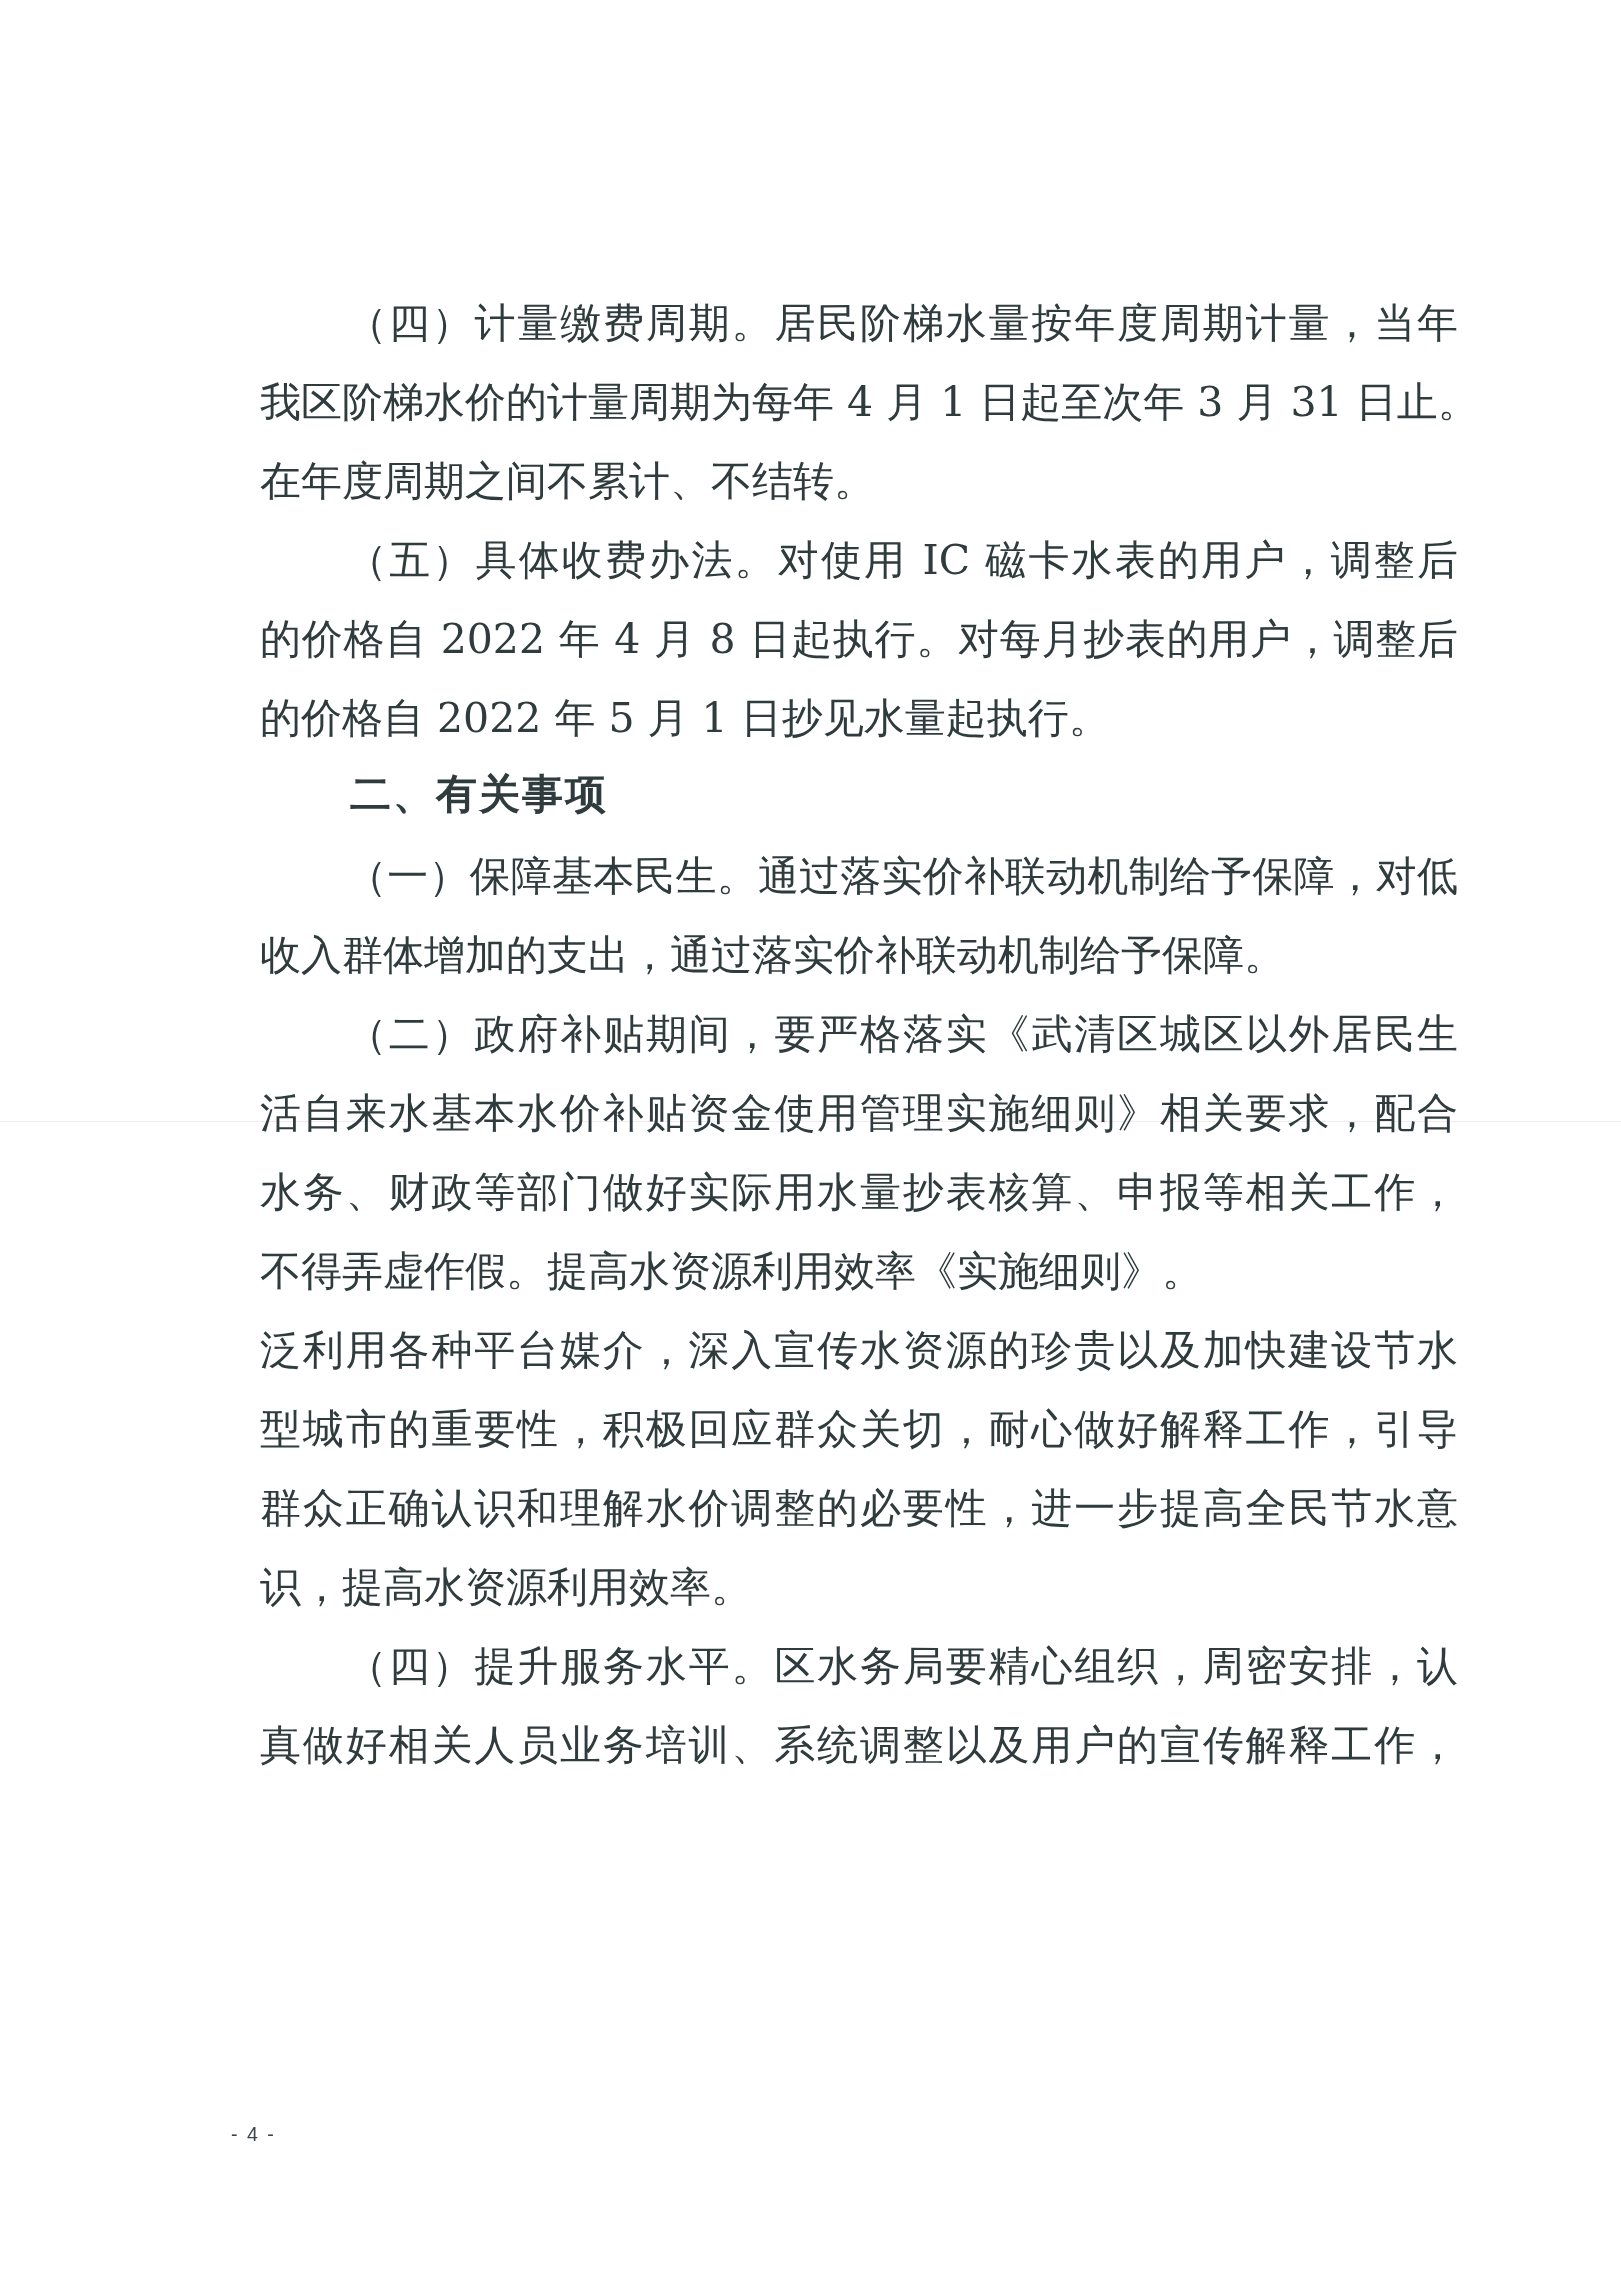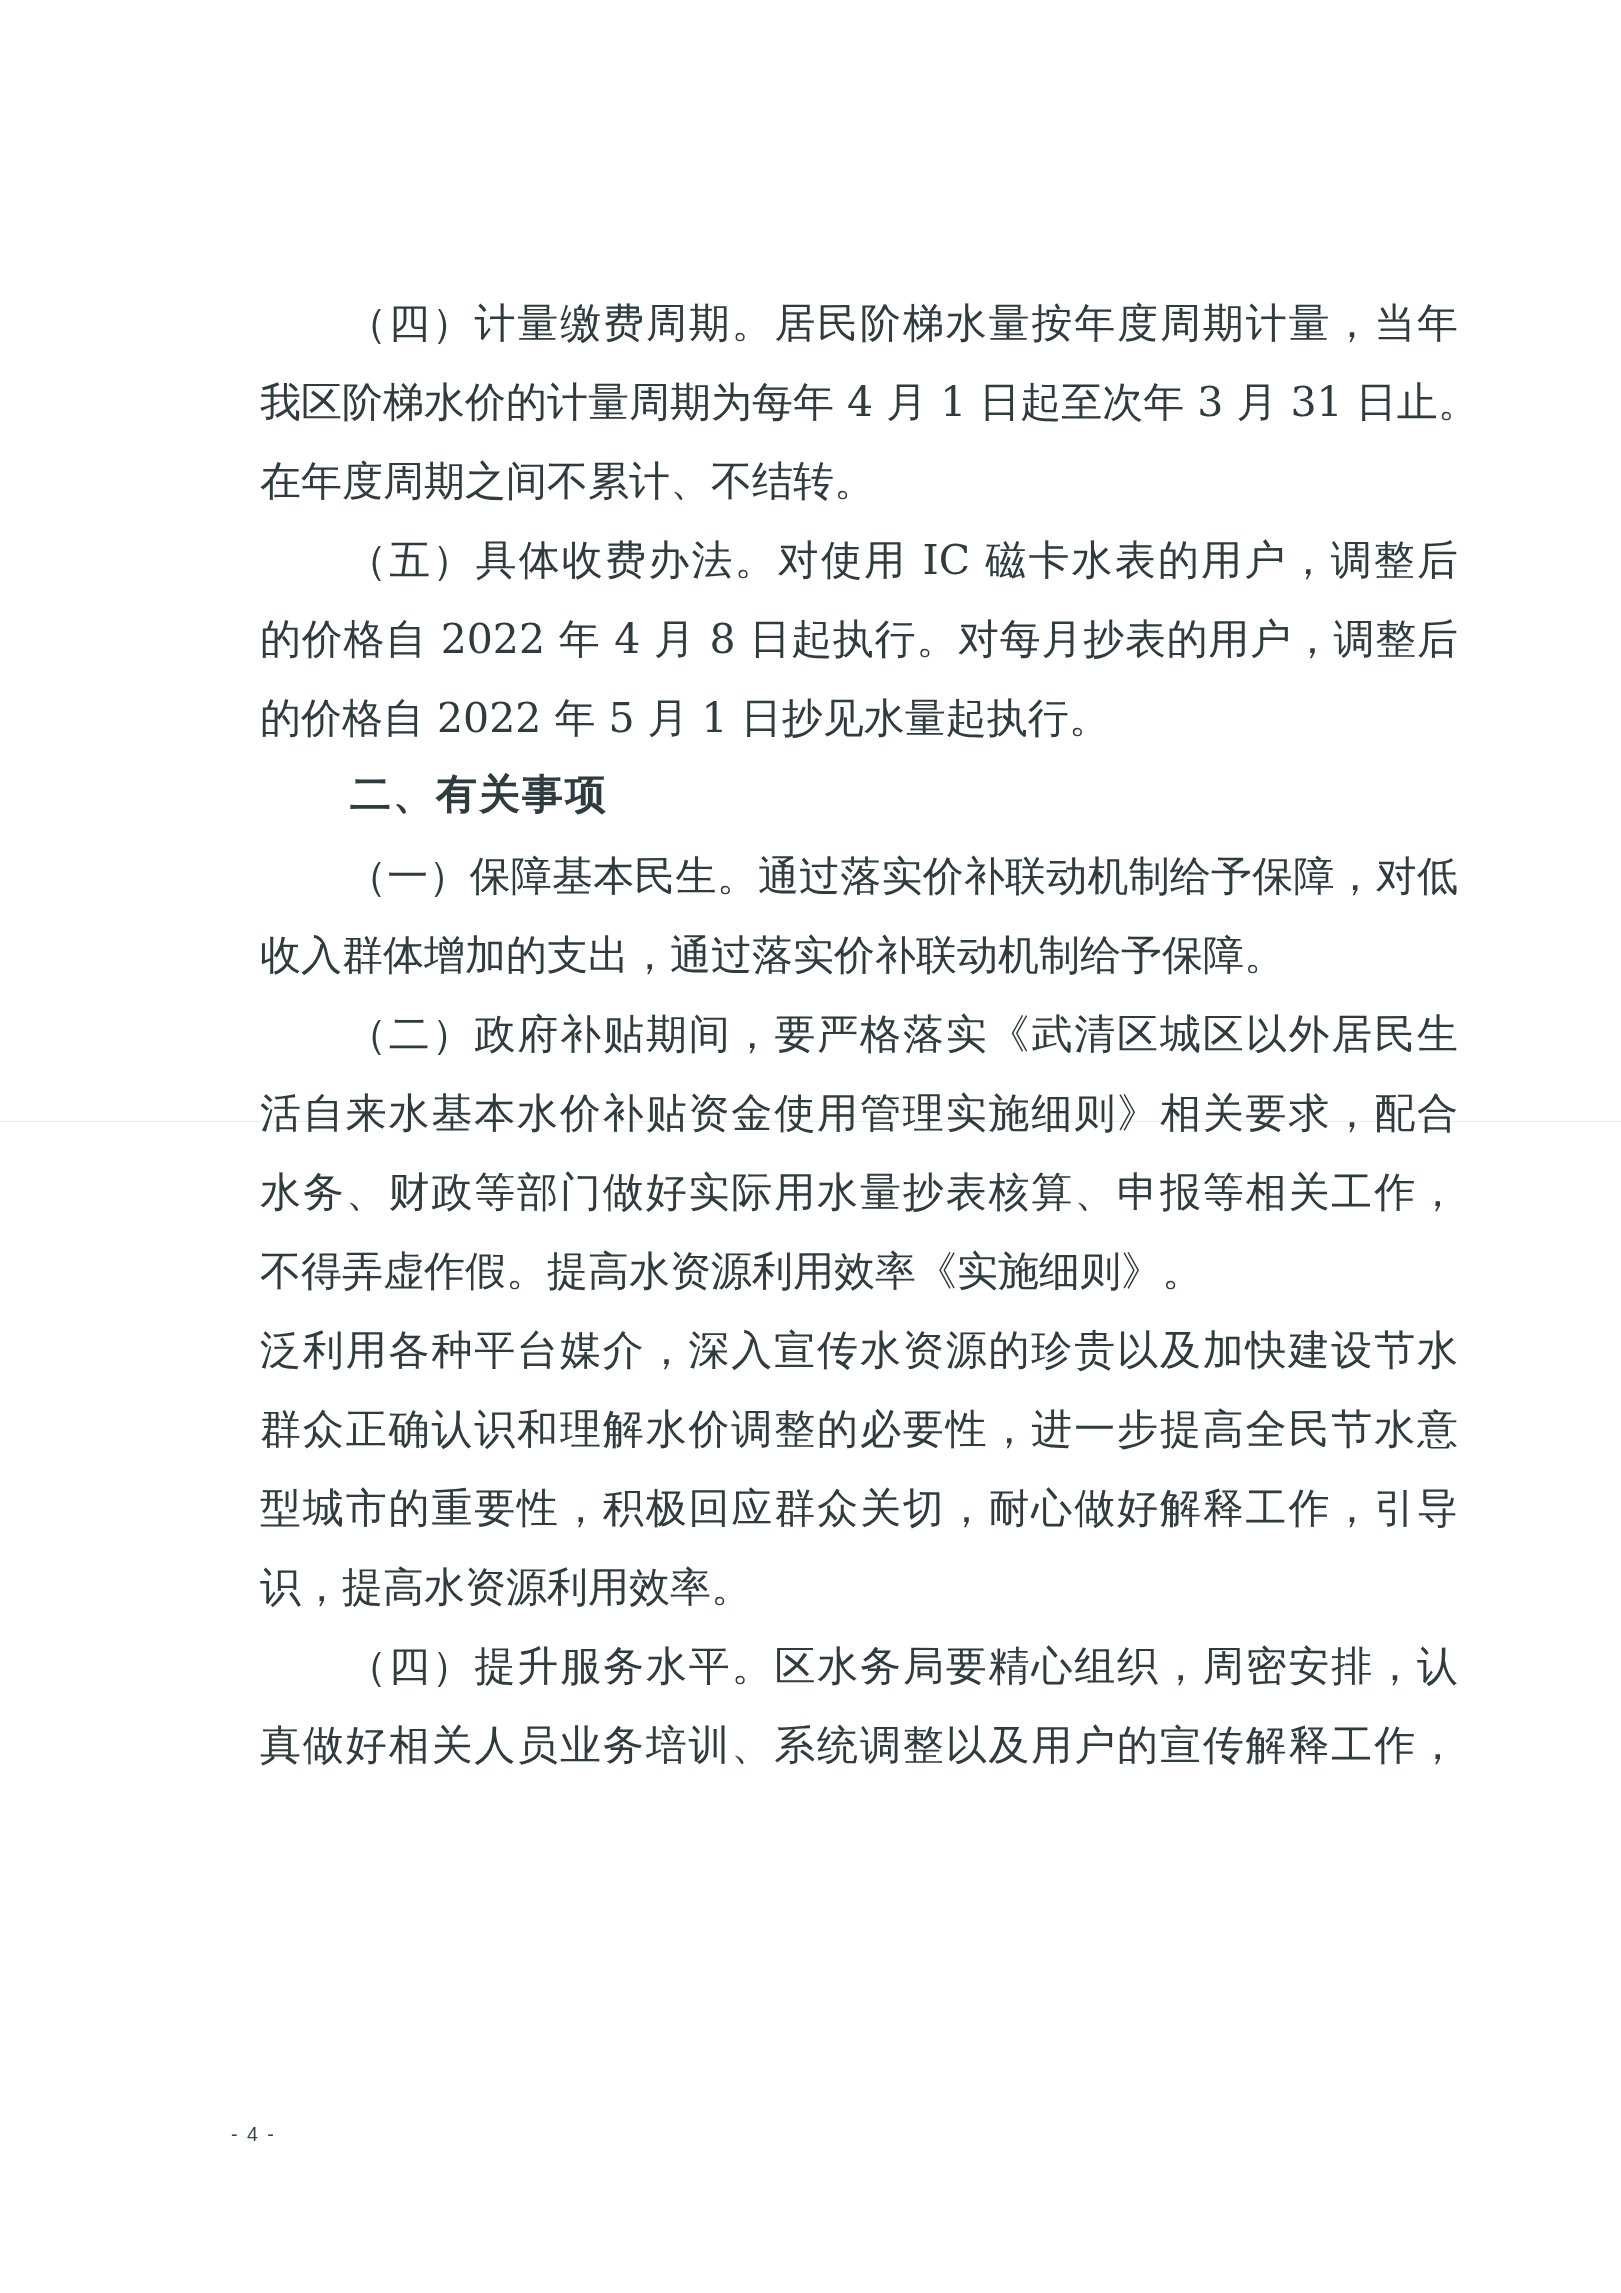--- a/index.html
+++ b/index.html
@@ -100,22 +100,22 @@
 
     <div>
       <div class="line indent">（二）政府补贴期间，要严格落实《武清区城区以外居民生</div>
       <div class="line">活自来水基本水价补贴资金使用管理实施细则》相关要求，配合</div>
       <div class="line">水务、财政等部门做好实际用水量抄表核算、申报等相关工作，</div>
       <div class="line last">不得弄虚作假。提高水资源利用效率《实施细则》。</div>
     </div>
 
     <div>
       <div class="line">泛利用各种平台媒介，深入宣传水资源的珍贵以及加快建设节水</div>
+      <div class="line">型城市的重要性，积极回应群众关切，耐心做好解释工作，引导</div>
       <div class="line">群众正确认识和理解水价调整的必要性，进一步提高全民节水意</div>
-      <div class="line">型城市的重要性，积极回应群众关切，耐心做好解释工作，引导</div>
       <div class="line last">识，提高水资源利用效率。</div>
     </div>
 
     <div>
       <div class="line indent">（四）提升服务水平。区水务局要精心组织，周密安排，认</div>
       <div class="line">真做好相关人员业务培训、系统调整以及用户的宣传解释工作，</div>
     </div>
 
   </div>
 

